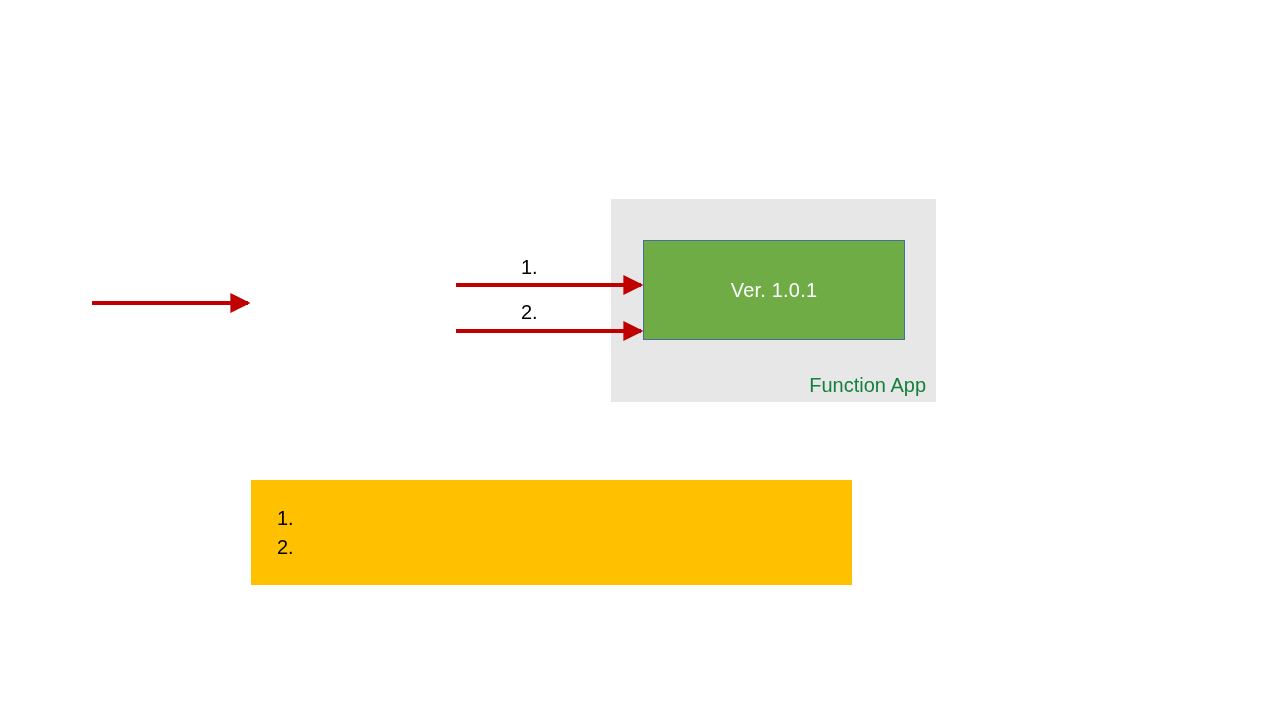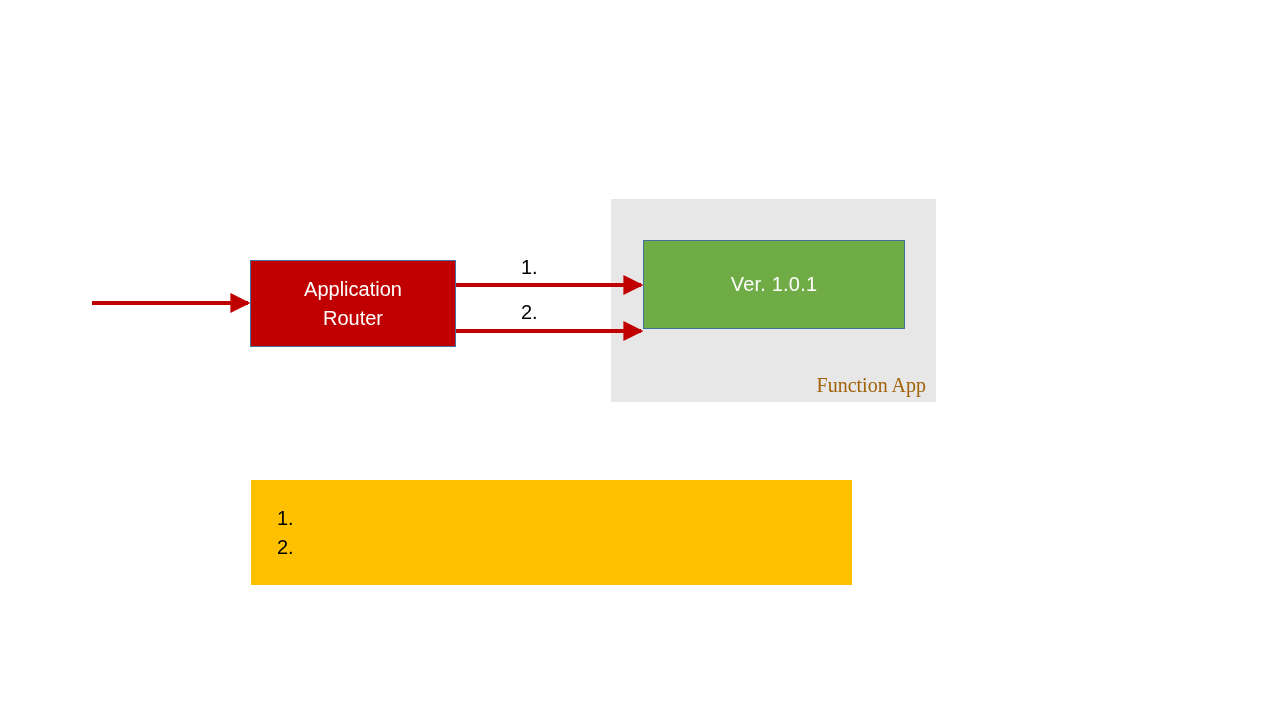--- a/index.html
+++ b/index.html
@@ -29,33 +29,33 @@
     width: 325px;
     height: 203px;
     background: #e7e7e7;
     box-sizing: border-box;
   }
   .fn-app-label {
     position: absolute;
     right: 10px;
     bottom: 6px;
     font-size: 20px;
-    color: #a16207;
-    font-family: Liberation Serif, serif;
+    color: #15803d;
+    font-family: Liberation Sans, sans-serif;
     white-space: nowrap;
     line-height: 1.1;
   }
 
   
   .version-box {
     position: absolute;
     left: 643px;
     top: 240px;
     width: 262px;
-    height: 89px;
+    height: 100px;
     background: #6fac46;
     border: 1px solid #41719c;
     box-sizing: border-box;
     display: flex;
     align-items: center;
     justify-content: center;
   }
   .version-box-label {
     font-size: 20px;
     color: #ffffff;
@@ -150,24 +150,20 @@
 <div id="canvas">
 
   <div class="fn-app-container">
     <div class="fn-app-label">Function App</div>
   </div>
 
   <div class="version-box">
     <div class="version-box-label">Ver. 1.0.1</div>
   </div>
 
-  <div class="router-box">
-    <div class="router-box-label">Application</div>
-    <div class="router-box-label">Router</div>
-  </div>
 
   <svg id="arrow-layer" width="1280" height="720" viewBox="0 0 1280 720" xmlns="http://www.w3.org/2000/svg">
     <defs>
       <marker id="arrowhead" markerWidth="5" markerHeight="5" refX="4.4" refY="2.5" orient="auto" markerUnits="strokeWidth">
         <path d="M0,0 L5,2.5 L0,5 z" fill="#C00000"></path>
       </marker>
     </defs>
 
     <line x1="92" y1="303" x2="248" y2="303" stroke="#C00000" stroke-width="4" marker-end="url(#arrowhead)"></line>
 

